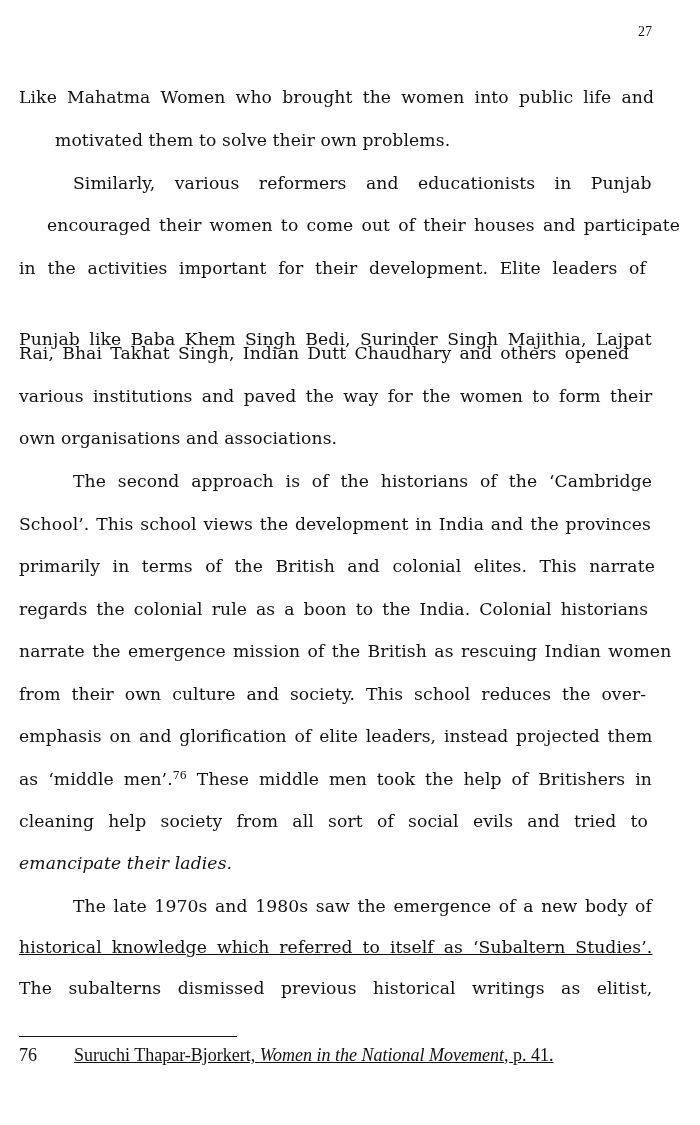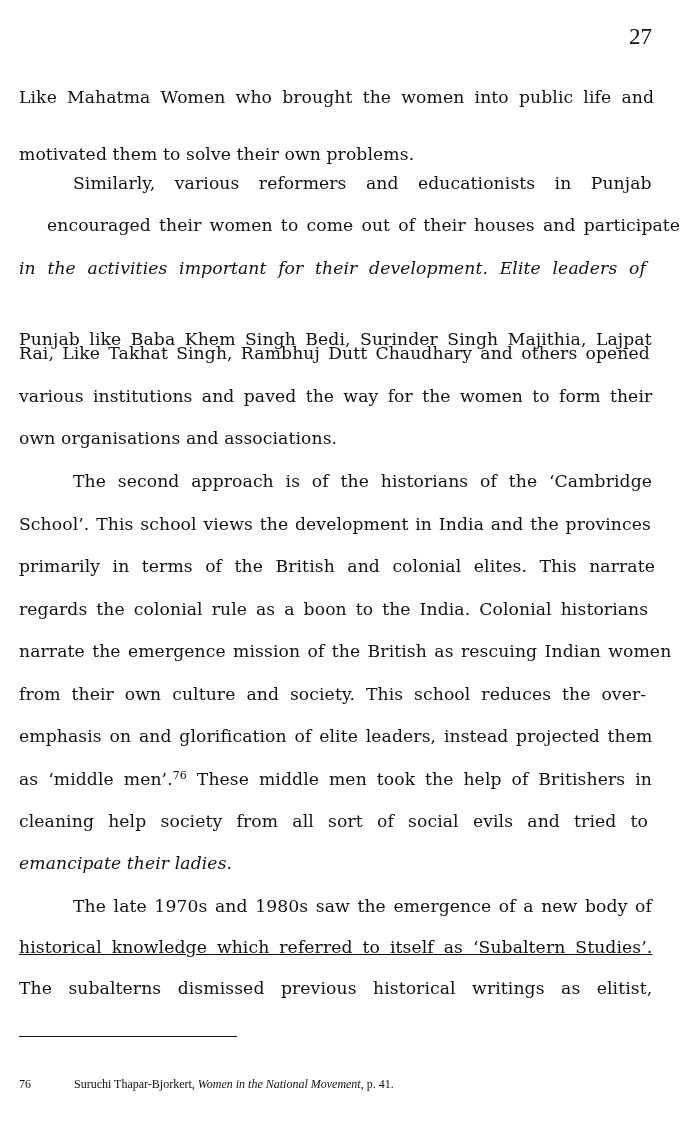--- a/index.html
+++ b/index.html
@@ -1,44 +1,44 @@
 <!DOCTYPE html>
 <html><head>
 <meta charset="utf-8">
 <style>
   html, body { margin: 0; padding: 0; background: #ffffff; }
   body { width: 700px; height: 1125px; position: relative; overflow: hidden;
          font-family: "DejaVu Serif", serif; color: #111; }
-  .page-number { position: absolute; top: 24px; right: 48px; font-size: 23px;
+  .page-number { position: absolute; top: 24px; right: 48px; font-size: 14px;
                  font-family: "Liberation Serif", serif; }
   .line { position: absolute; left: 19px; width: 633px; font-size: 17.2px;
           line-height: 22px; white-space: nowrap; text-align: justify;
           text-align-last: justify; letter-spacing: 0.1px; }
   .line.last { text-align-last: left; }
   .line.indent { left: 73px; width: 579px; }
   sup { font-size: 11px; line-height: 0; vertical-align: 6px; }
   .fn-rule { position: absolute; left: 19px; top: 1036px; width: 218px; height: 1px; background: #111; }
-  .footnote { position: absolute; left: 19px; top: 1077px; font-size: 12px;
-              font-family: "Liberation Serif", serif; white-space: nowrap; }
+  .footnote { position: absolute; left: 19px; top: 1045px; font-size: 18px;
+              font-family: "Liberation Serif", serif; white-space: nowrap; text-decoration: underline; }
   .footnote .num { display: inline-block; width: 55px; }
   .footnote em { font-style: italic; }
 </style>
 </head>
 <body>
 
 <div class="page-number">27</div>
 
 <div id="body-text">
     <div class="line" style="top: 86px; word-spacing: 4.6px; text-align-last: left;">Like Mahatma Women who brought the women into public life and</div>
-    <div class="line last" style="top: 143px;">motivated them to solve their own problems.</div>
+    <div class="line last" style="top: 129px; margin-left: 36px;">motivated them to solve their own problems.</div>
     <div class="line indent" style="top: 172px; word-spacing: 13.8333px; text-align-last: left;">Similarly, various reformers and educationists in Punjab</div>
     <div class="line" style="top: 214px; word-spacing: 2.6px; text-align-last: left; margin-left: 28px;">encouraged their women to come out of their houses and participate</div>
-    <div class="line" style="top: 257px; word-spacing: 6.1px; text-align-last: left; font-style: italic;">in the activities important for their development.  Elite leaders of</div>
+    <div class="line" style="top: 257px; word-spacing: 6.1px; text-align-last: left;">in the activities important for their development.  Elite leaders of</div>
     <div class="line" style="top: 300px; word-spacing: 3.88889px; text-align-last: left; margin-top: 28px;">Punjab like Baba Khem Singh Bedi, Surinder Singh Majithia, Lajpat</div>
-    <div class="line" style="top: 342px; word-spacing: 2.66667px; text-align-last: left;">Rai, Like Takhat Singh, Rambhuj Dutt Chaudhary and others opened</div>
+    <div class="line" style="top: 342px; word-spacing: 2.66667px; text-align-last: left;">Rai, Bhai Takhat Singh, Indian Dutt Chaudhary and others opened</div>
     <div class="line" style="top: 385px; word-spacing: 3.72727px; text-align-last: left;">various institutions and paved the way for the women to form their</div>
     <div class="line last" style="top: 427px;">own organisations and associations.</div>
     <div class="line indent" style="top: 470px; word-spacing: 6.22222px; text-align-last: left;">The second approach is of the historians of the ‘Cambridge</div>
     <div class="line" style="top: 513px; word-spacing: 1.27273px; text-align-last: left;">School’.  This school views the development in India and the provinces</div>
     <div class="line" style="top: 555px; word-spacing: 6.90909px; text-align-last: left;">primarily in terms of the British and colonial elites.  This narrate</div>
     <div class="line" style="top: 598px; word-spacing: 3.41667px; text-align-last: left;">regards the colonial rule as a boon to the India.  Colonial historians</div>
     <div class="line" style="top: 640px; word-spacing: 1.8px; text-align-last: left;">narrate the emergence mission of the British as rescuing Indian women</div>
     <div class="line" style="top: 683px; word-spacing: 5.36364px; text-align-last: left;">from their own culture and society.  This school reduces the over-</div>
     <div class="line" style="top: 725px; word-spacing: 2.22222px; text-align-last: left;">emphasis on and glorification of elite leaders, instead projected them</div>
     <div class="line" style="top: 768px; word-spacing: 4.36364px; text-align-last: left;"><span>as ‘middle men’.</span><sup>76</sup><span> These middle men took the help of Britishers in</span></div>

